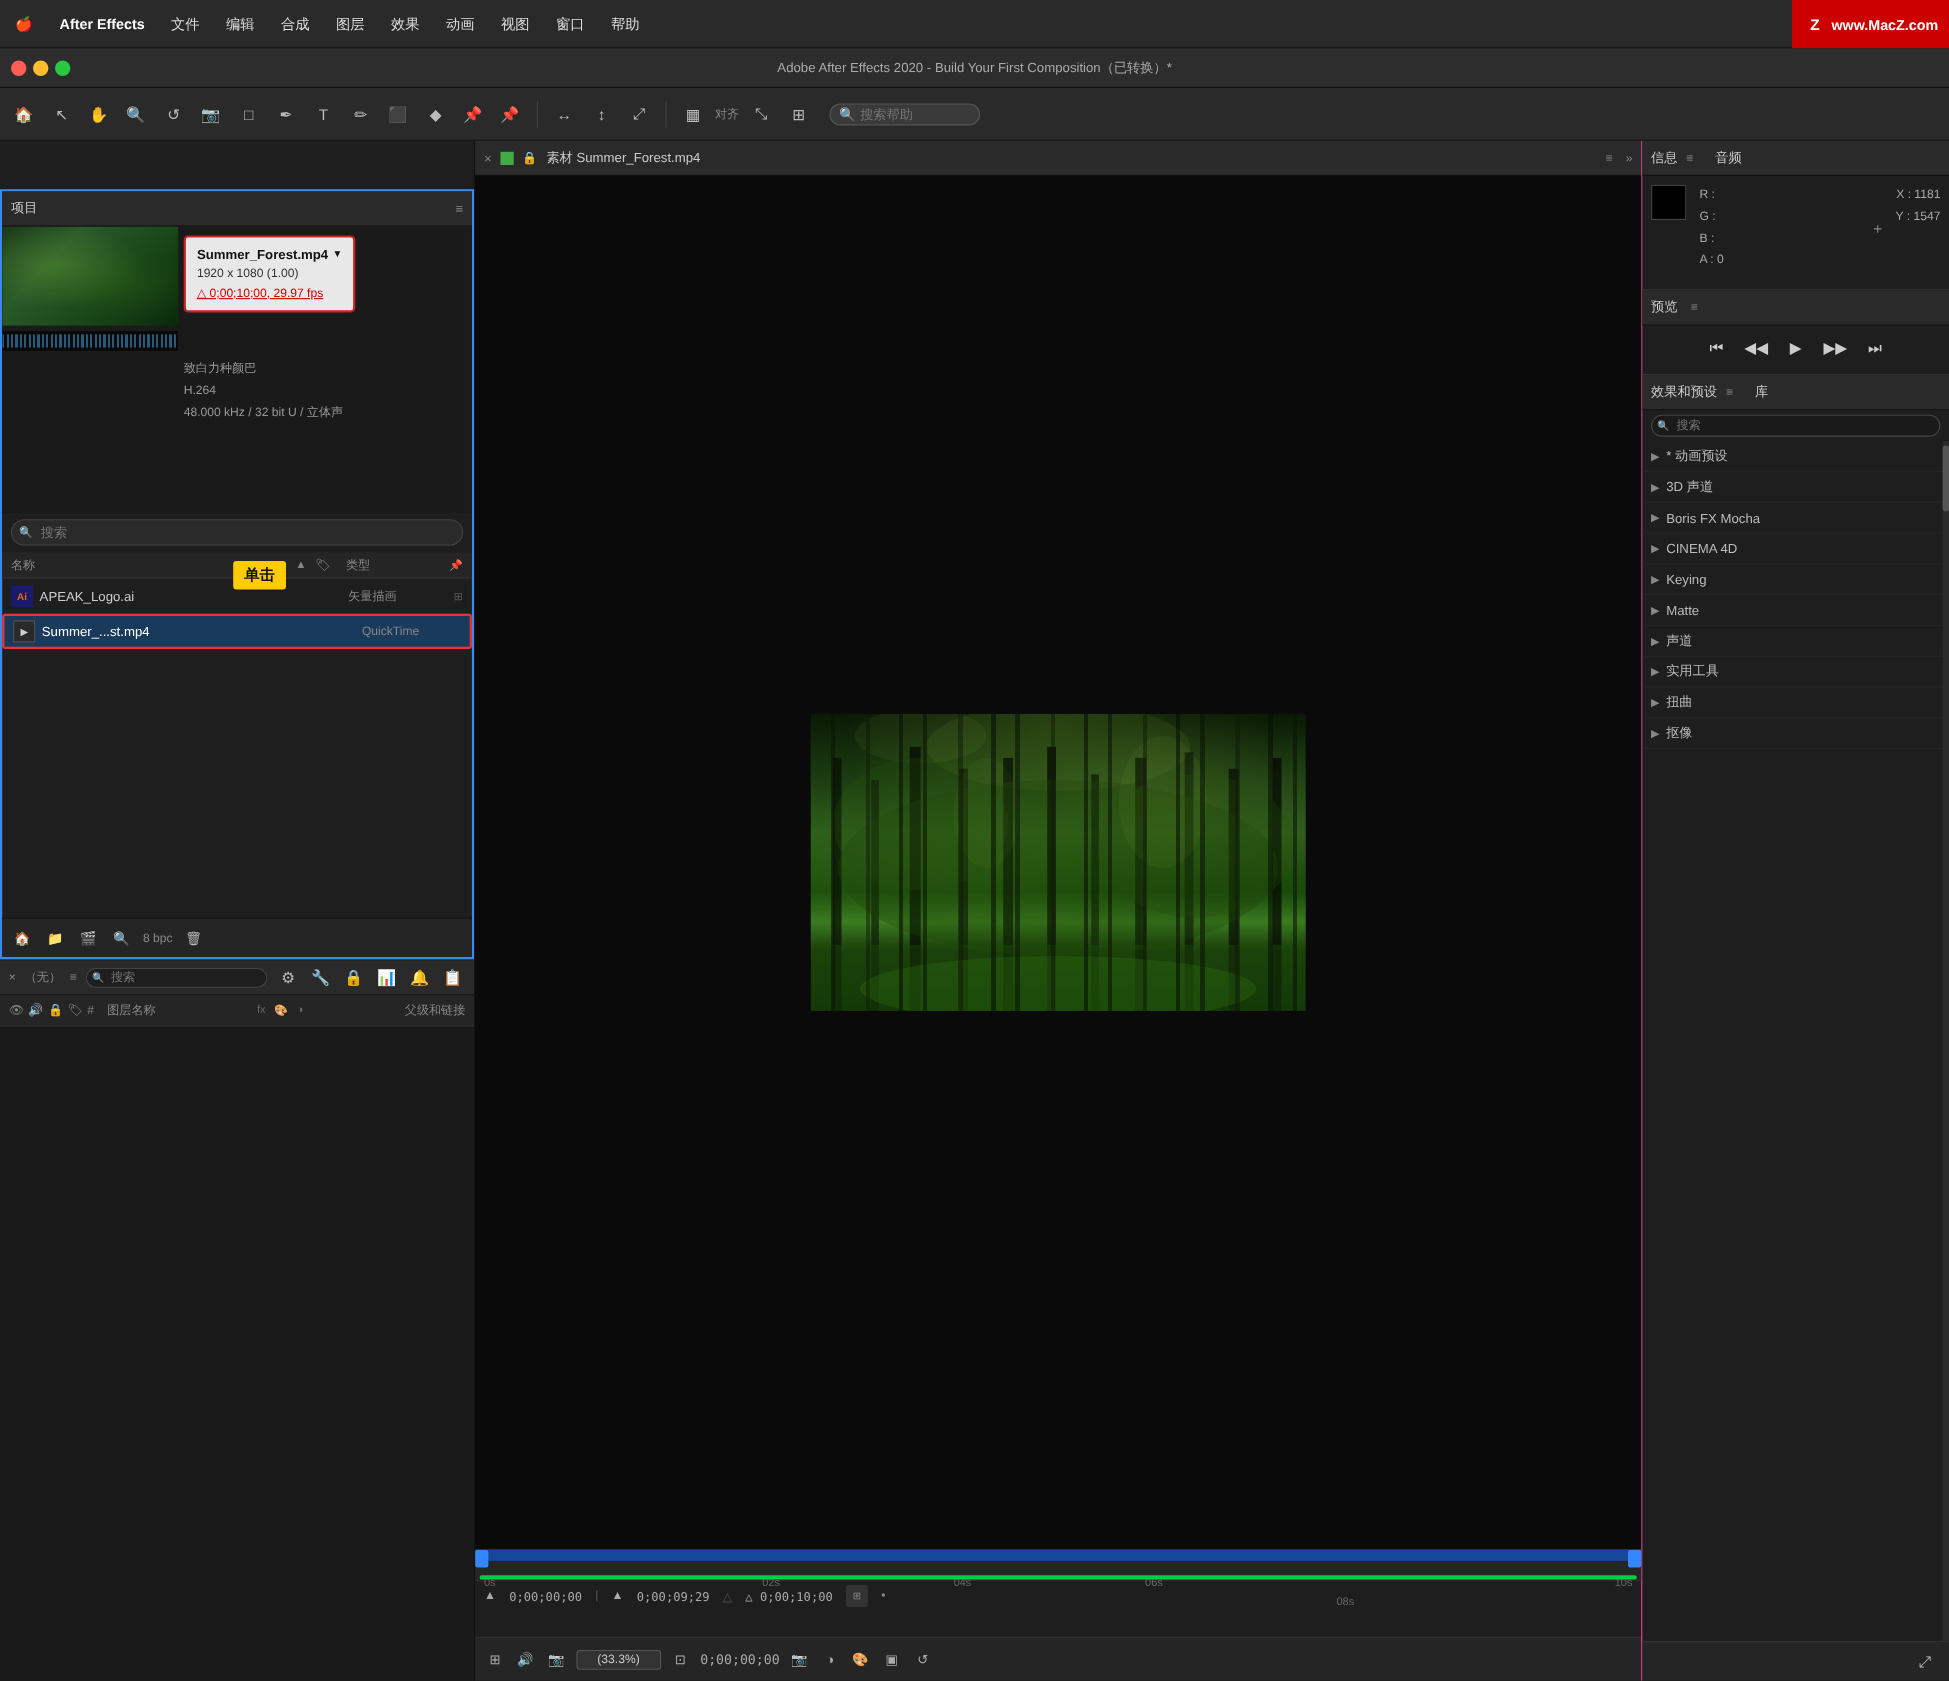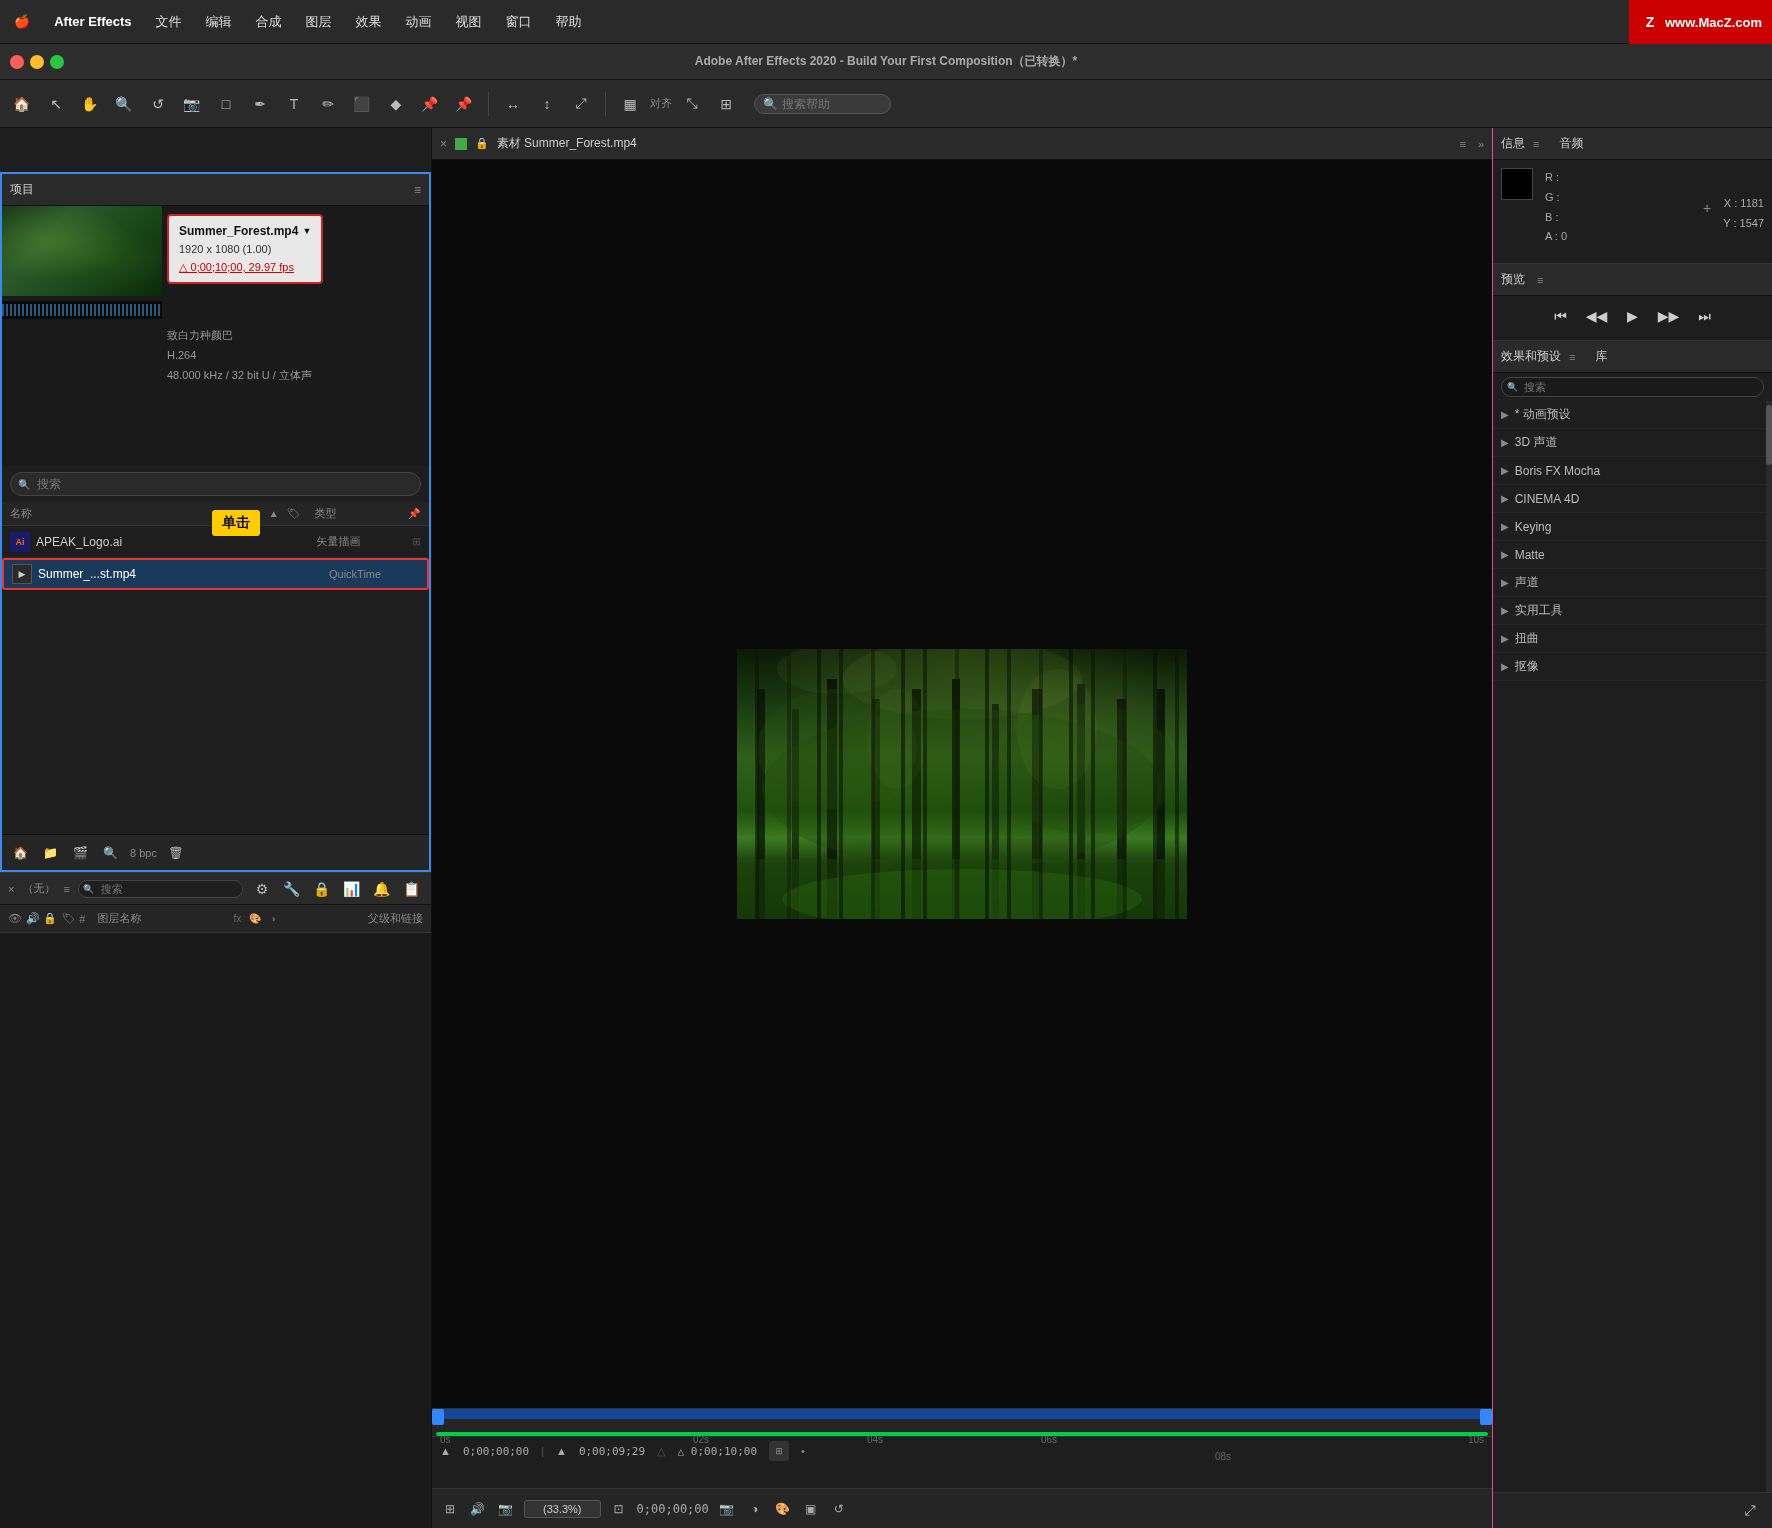--- a/index.html
+++ b/index.html
@@ -55,21 +55,20 @@
       width: 100%;
       height: 36px;
       background: #2d2d2d;
       display: flex;
       align-items: center;
       justify-content: center;
       border-bottom: 1px solid #111;
       font-size: 12px;
       color: #aaa;
       position: relative;
-      font-weight: bold;
     }
     .titlebar-buttons {
       position: absolute;
       left: 10px;
       display: flex;
       gap: 6px;
       align-items: center;
     }
     .tb-btn {
       width: 14px;
@@ -650,21 +649,20 @@
       flex: 1;
       font-size: 11px;
       color: #aaa;
       line-height: 1.8;
     }
     .info-coords {
       font-size: 11px;
       color: #aaa;
       line-height: 1.8;
       text-align: right;
-      margin-top: 26px;
     }
     .info-plus {
       font-size: 14px;
       color: #888;
       align-self: center;
     }
 
     
     .preview-panel {
       border-bottom: 1px solid #333;

